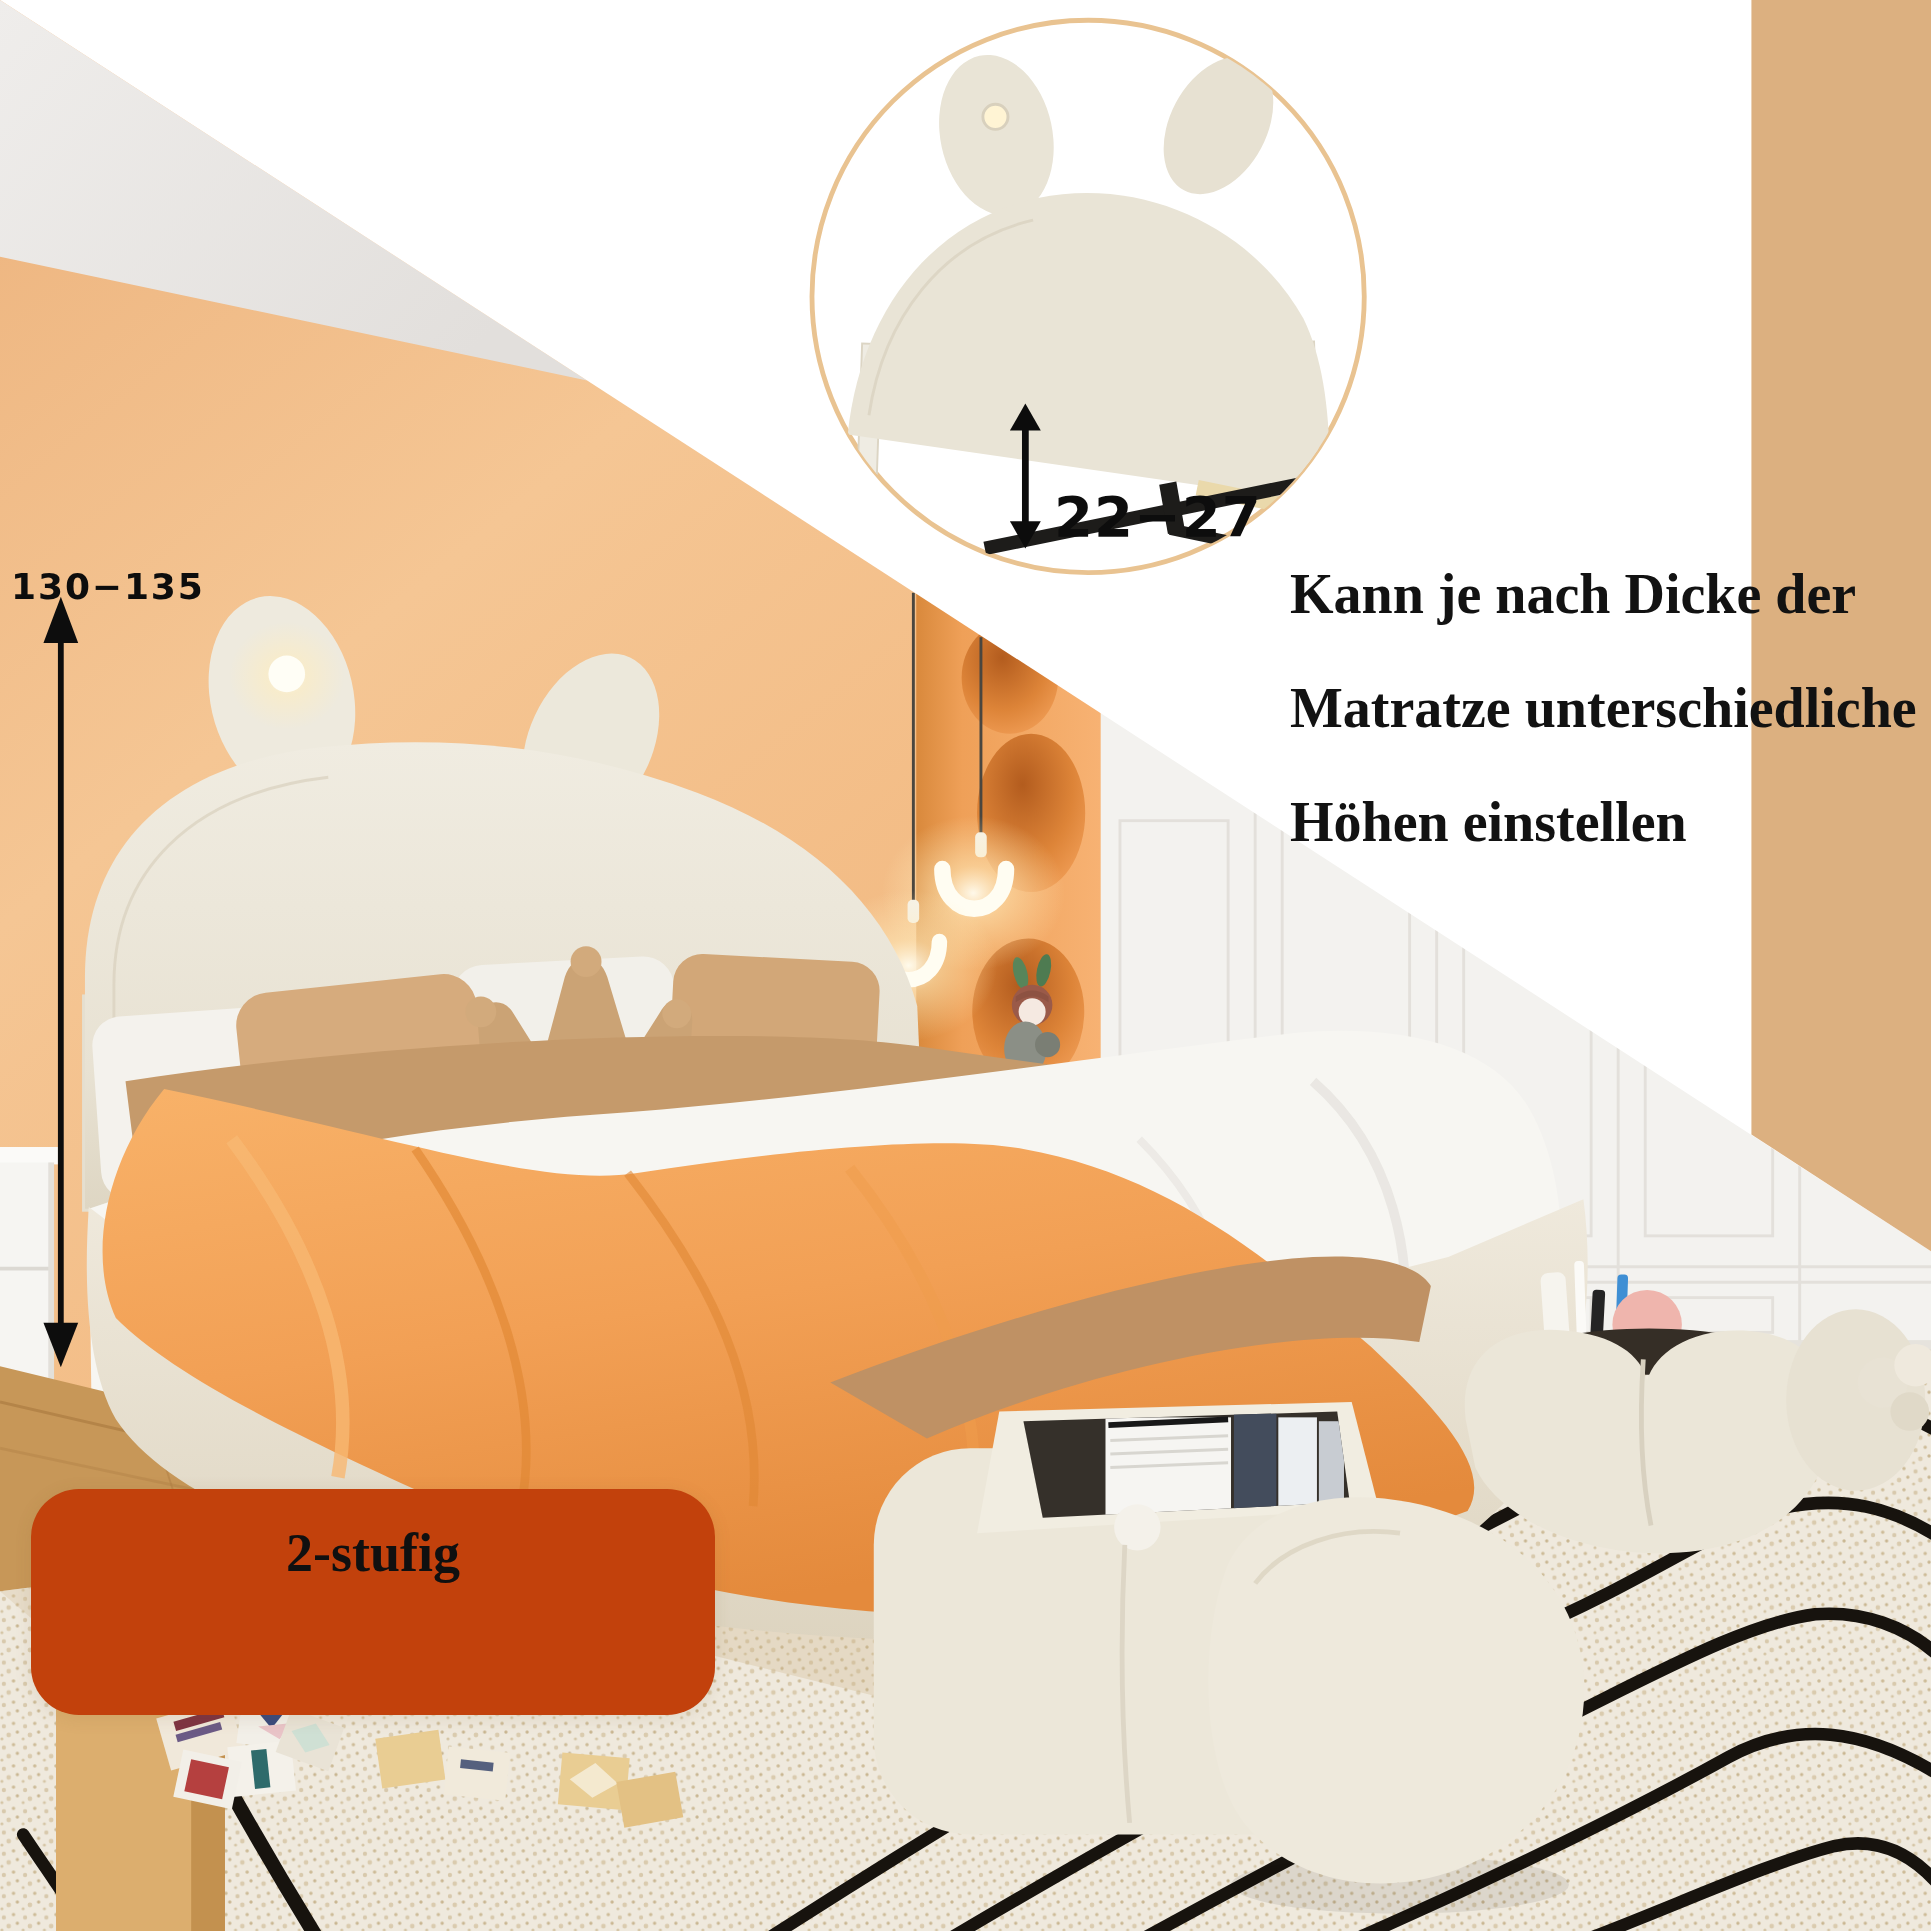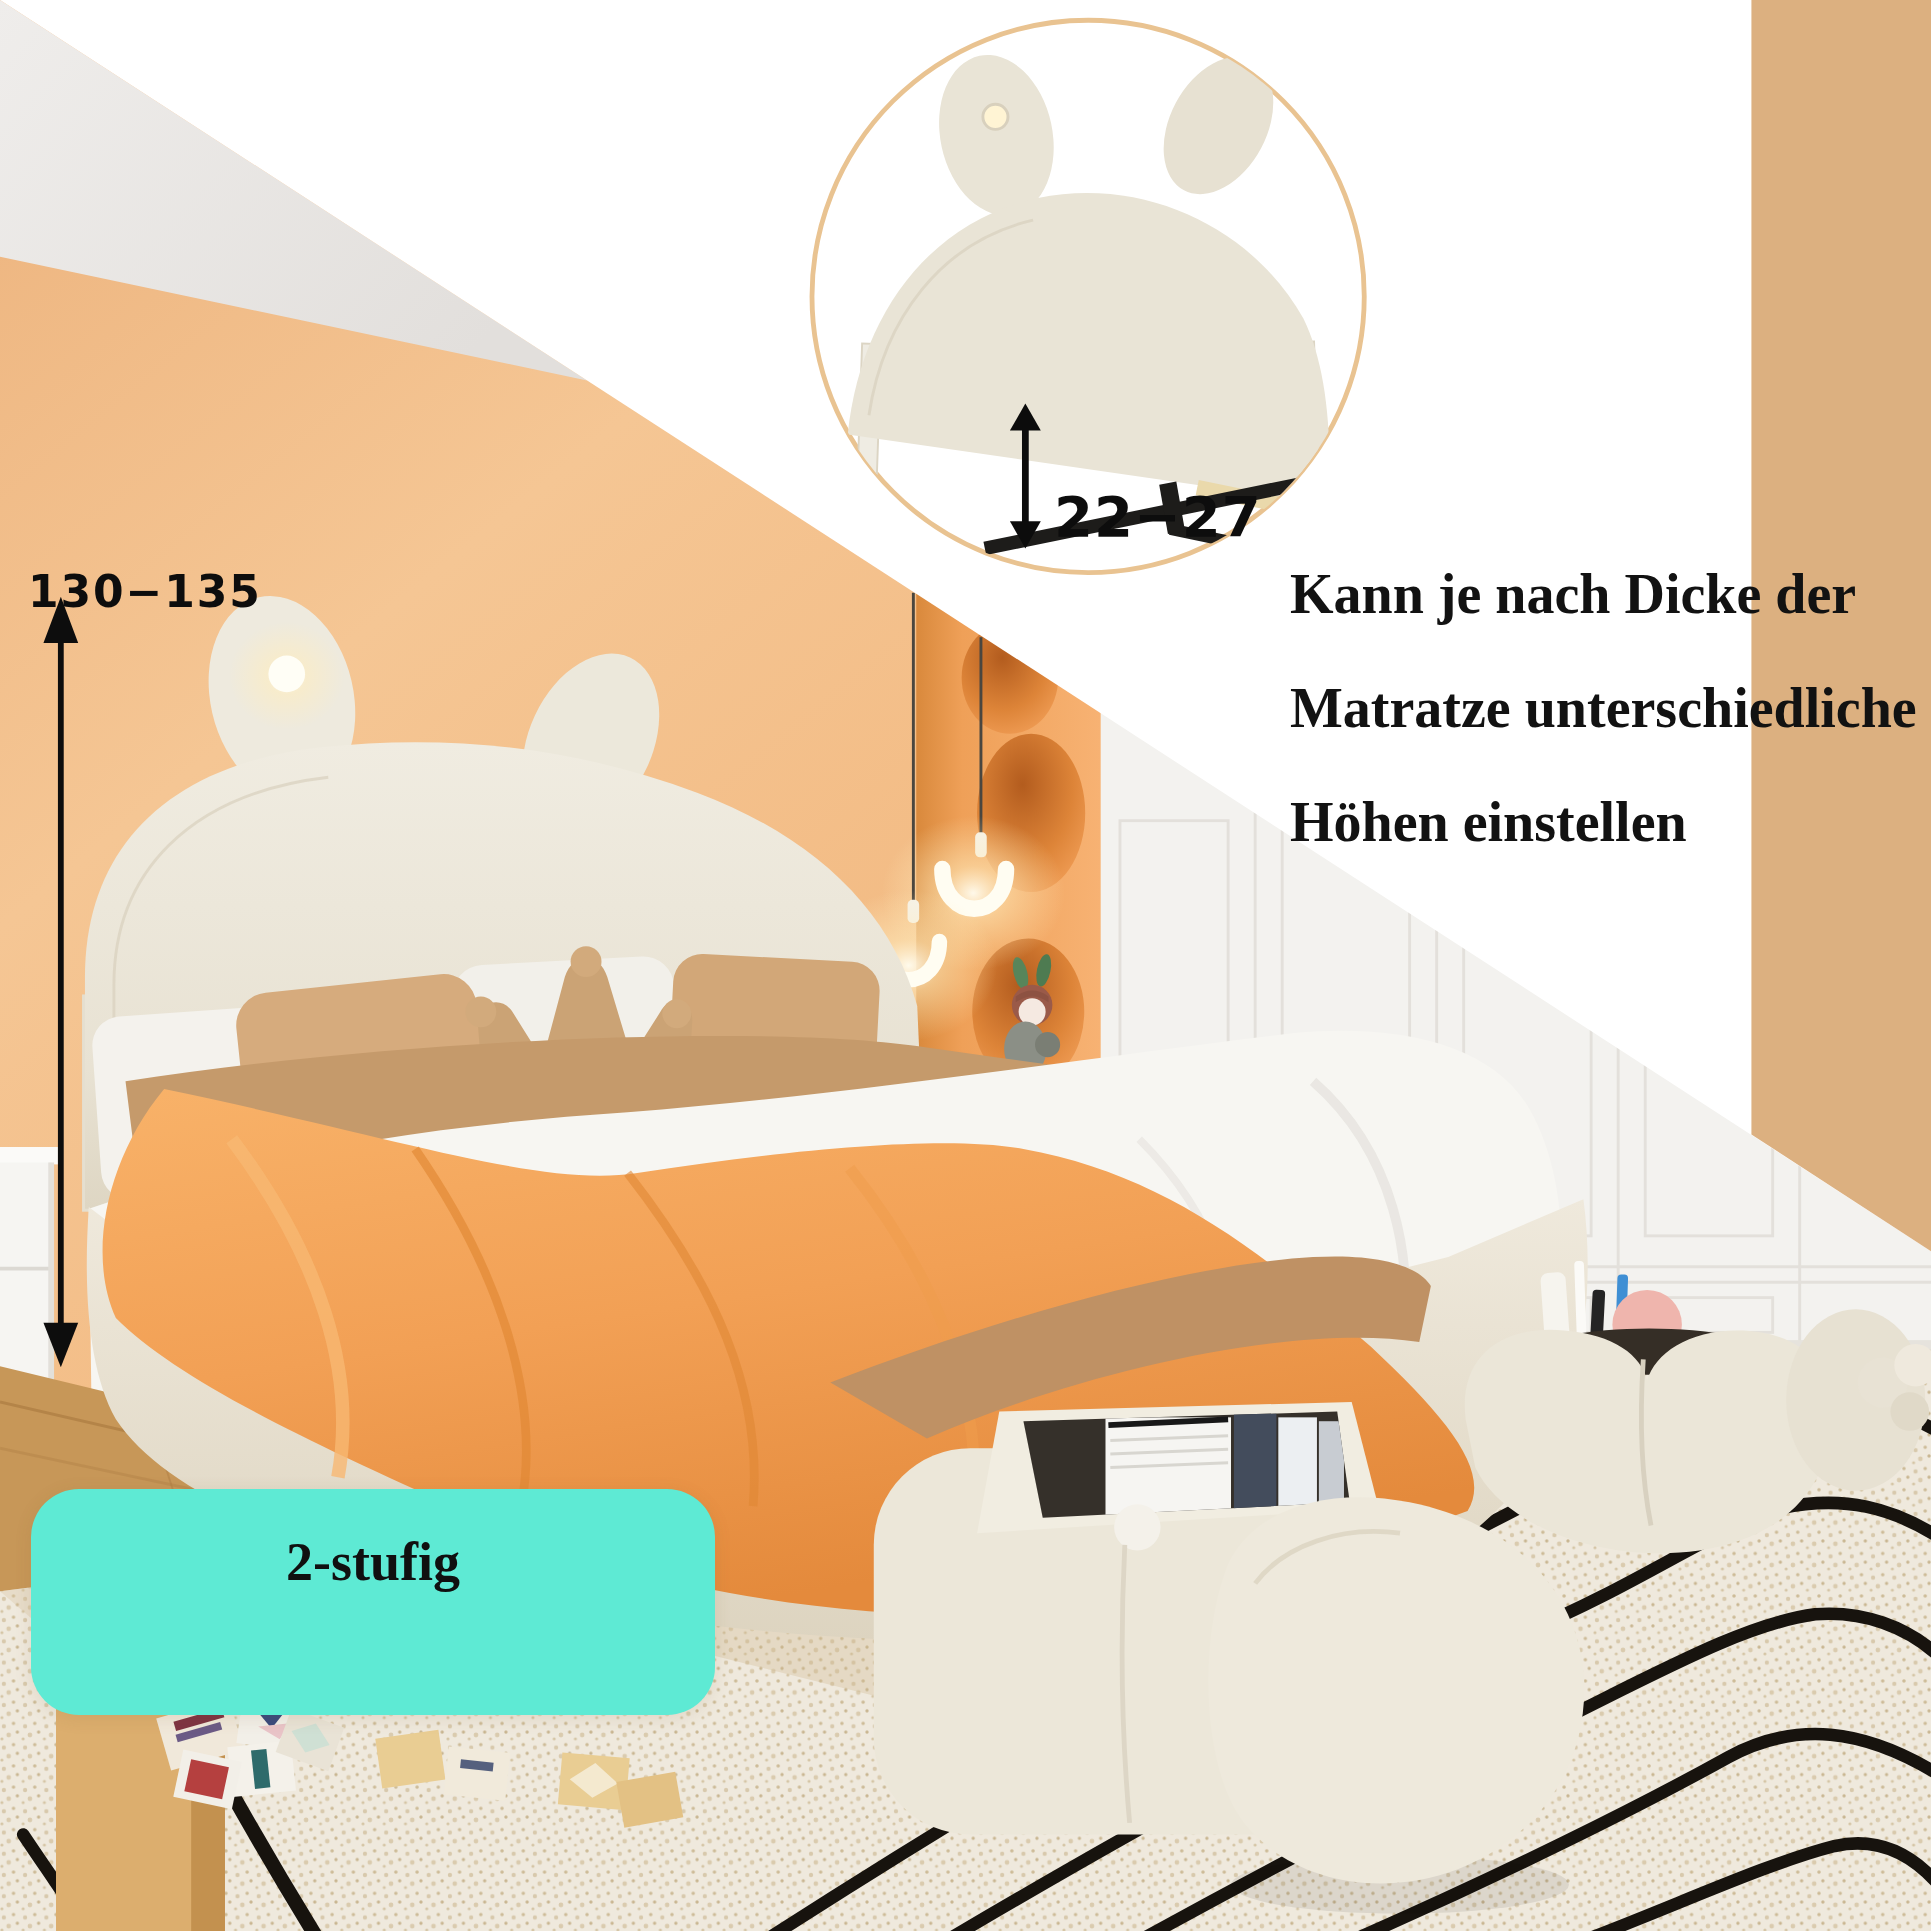--- a/index.html
+++ b/index.html
@@ -1,23 +1,23 @@
 <!DOCTYPE html>
 <html><head>
 <meta charset="utf-8">
 <style>
   html,body{margin:0;padding:0;background:#888;}
   .canvas{position:relative;width:1931px;height:1931px;overflow:hidden;background:#fff;font-family:"Liberation Sans",sans-serif;}
   .canvas svg{position:absolute;left:0;top:0;}
   .num{position:absolute;font-family:"DejaVu Sans",sans-serif;font-weight:700;color:#0d0d0d;white-space:nowrap;margin-top:48px;}
-  #t130{left:28px;top:518px;font-size:44px;letter-spacing:1.9px;}
+  #t130{left:11px;top:518px;font-size:36px;letter-spacing:1.9px;}
   #t2227{left:1054px;top:436px;font-size:56px;letter-spacing:1px;}
   .note{position:absolute;left:1290px;top:537px;width:657px;font-family:"Liberation Serif",serif;font-weight:700;font-size:56px;line-height:114px;color:#121212;}
   .note div{white-space:nowrap;}
-  .feature{position:absolute;left:31px;top:1489px;width:684px;height:226px;background:#5eead4;border-radius:48px;text-align:center;font-family:"Liberation Serif",serif;font-weight:700;color:#101010;font-size:54px;line-height:89px;padding-top:29px;box-sizing:border-box;box-shadow:0 3.9px 17.4px rgba(120,90,40,.12);}
+  .feature{position:absolute;left:31px;top:1489px;width:684px;height:226px;background:#c2410c;border-radius:48px;text-align:center;font-family:"Liberation Serif",serif;font-weight:700;color:#101010;font-size:54px;line-height:89px;padding-top:20px;box-sizing:border-box;box-shadow:0 3.9px 17.4px rgba(120,90,40,.12);}
 </style>
 </head>
 <body>
 
 <div class="canvas">
 
 <svg width="1931" height="1931" viewBox="0 0 2000 2000">
   <defs>
     <linearGradient id="wallG" x1="0" y1="0" x2="0.65" y2="1">
       <stop offset="0" stop-color="#ecb27c"></stop>

